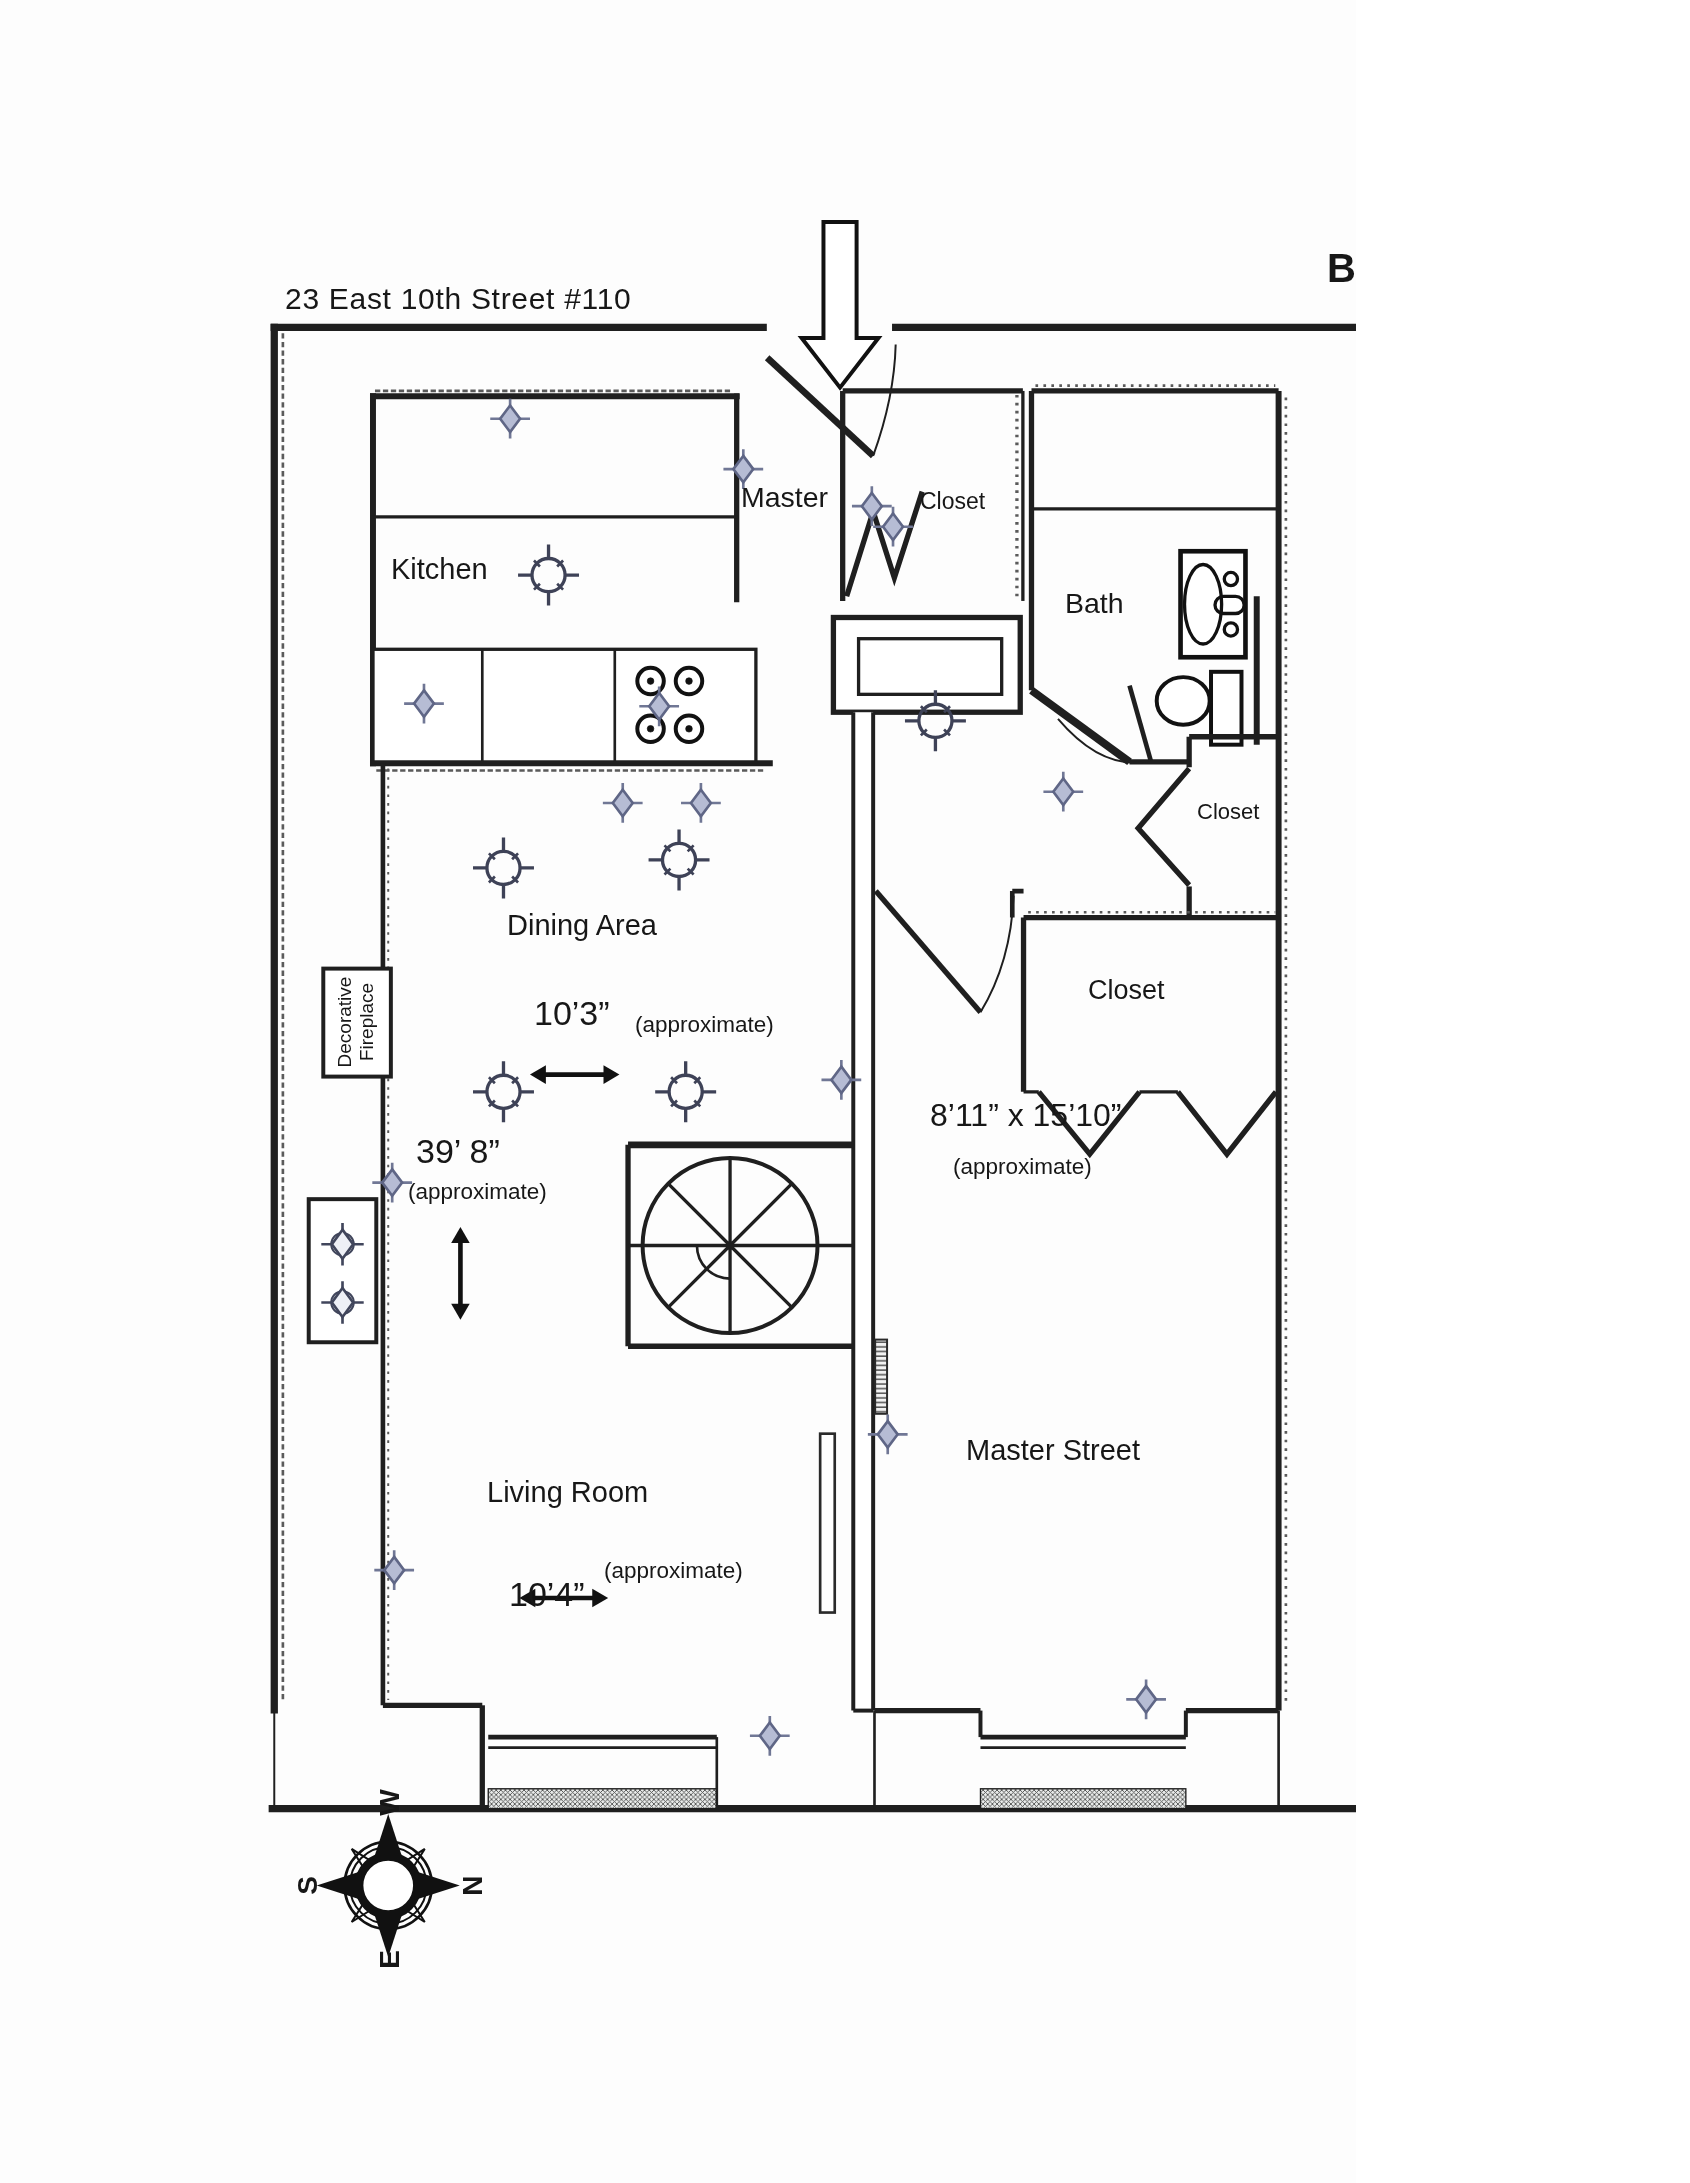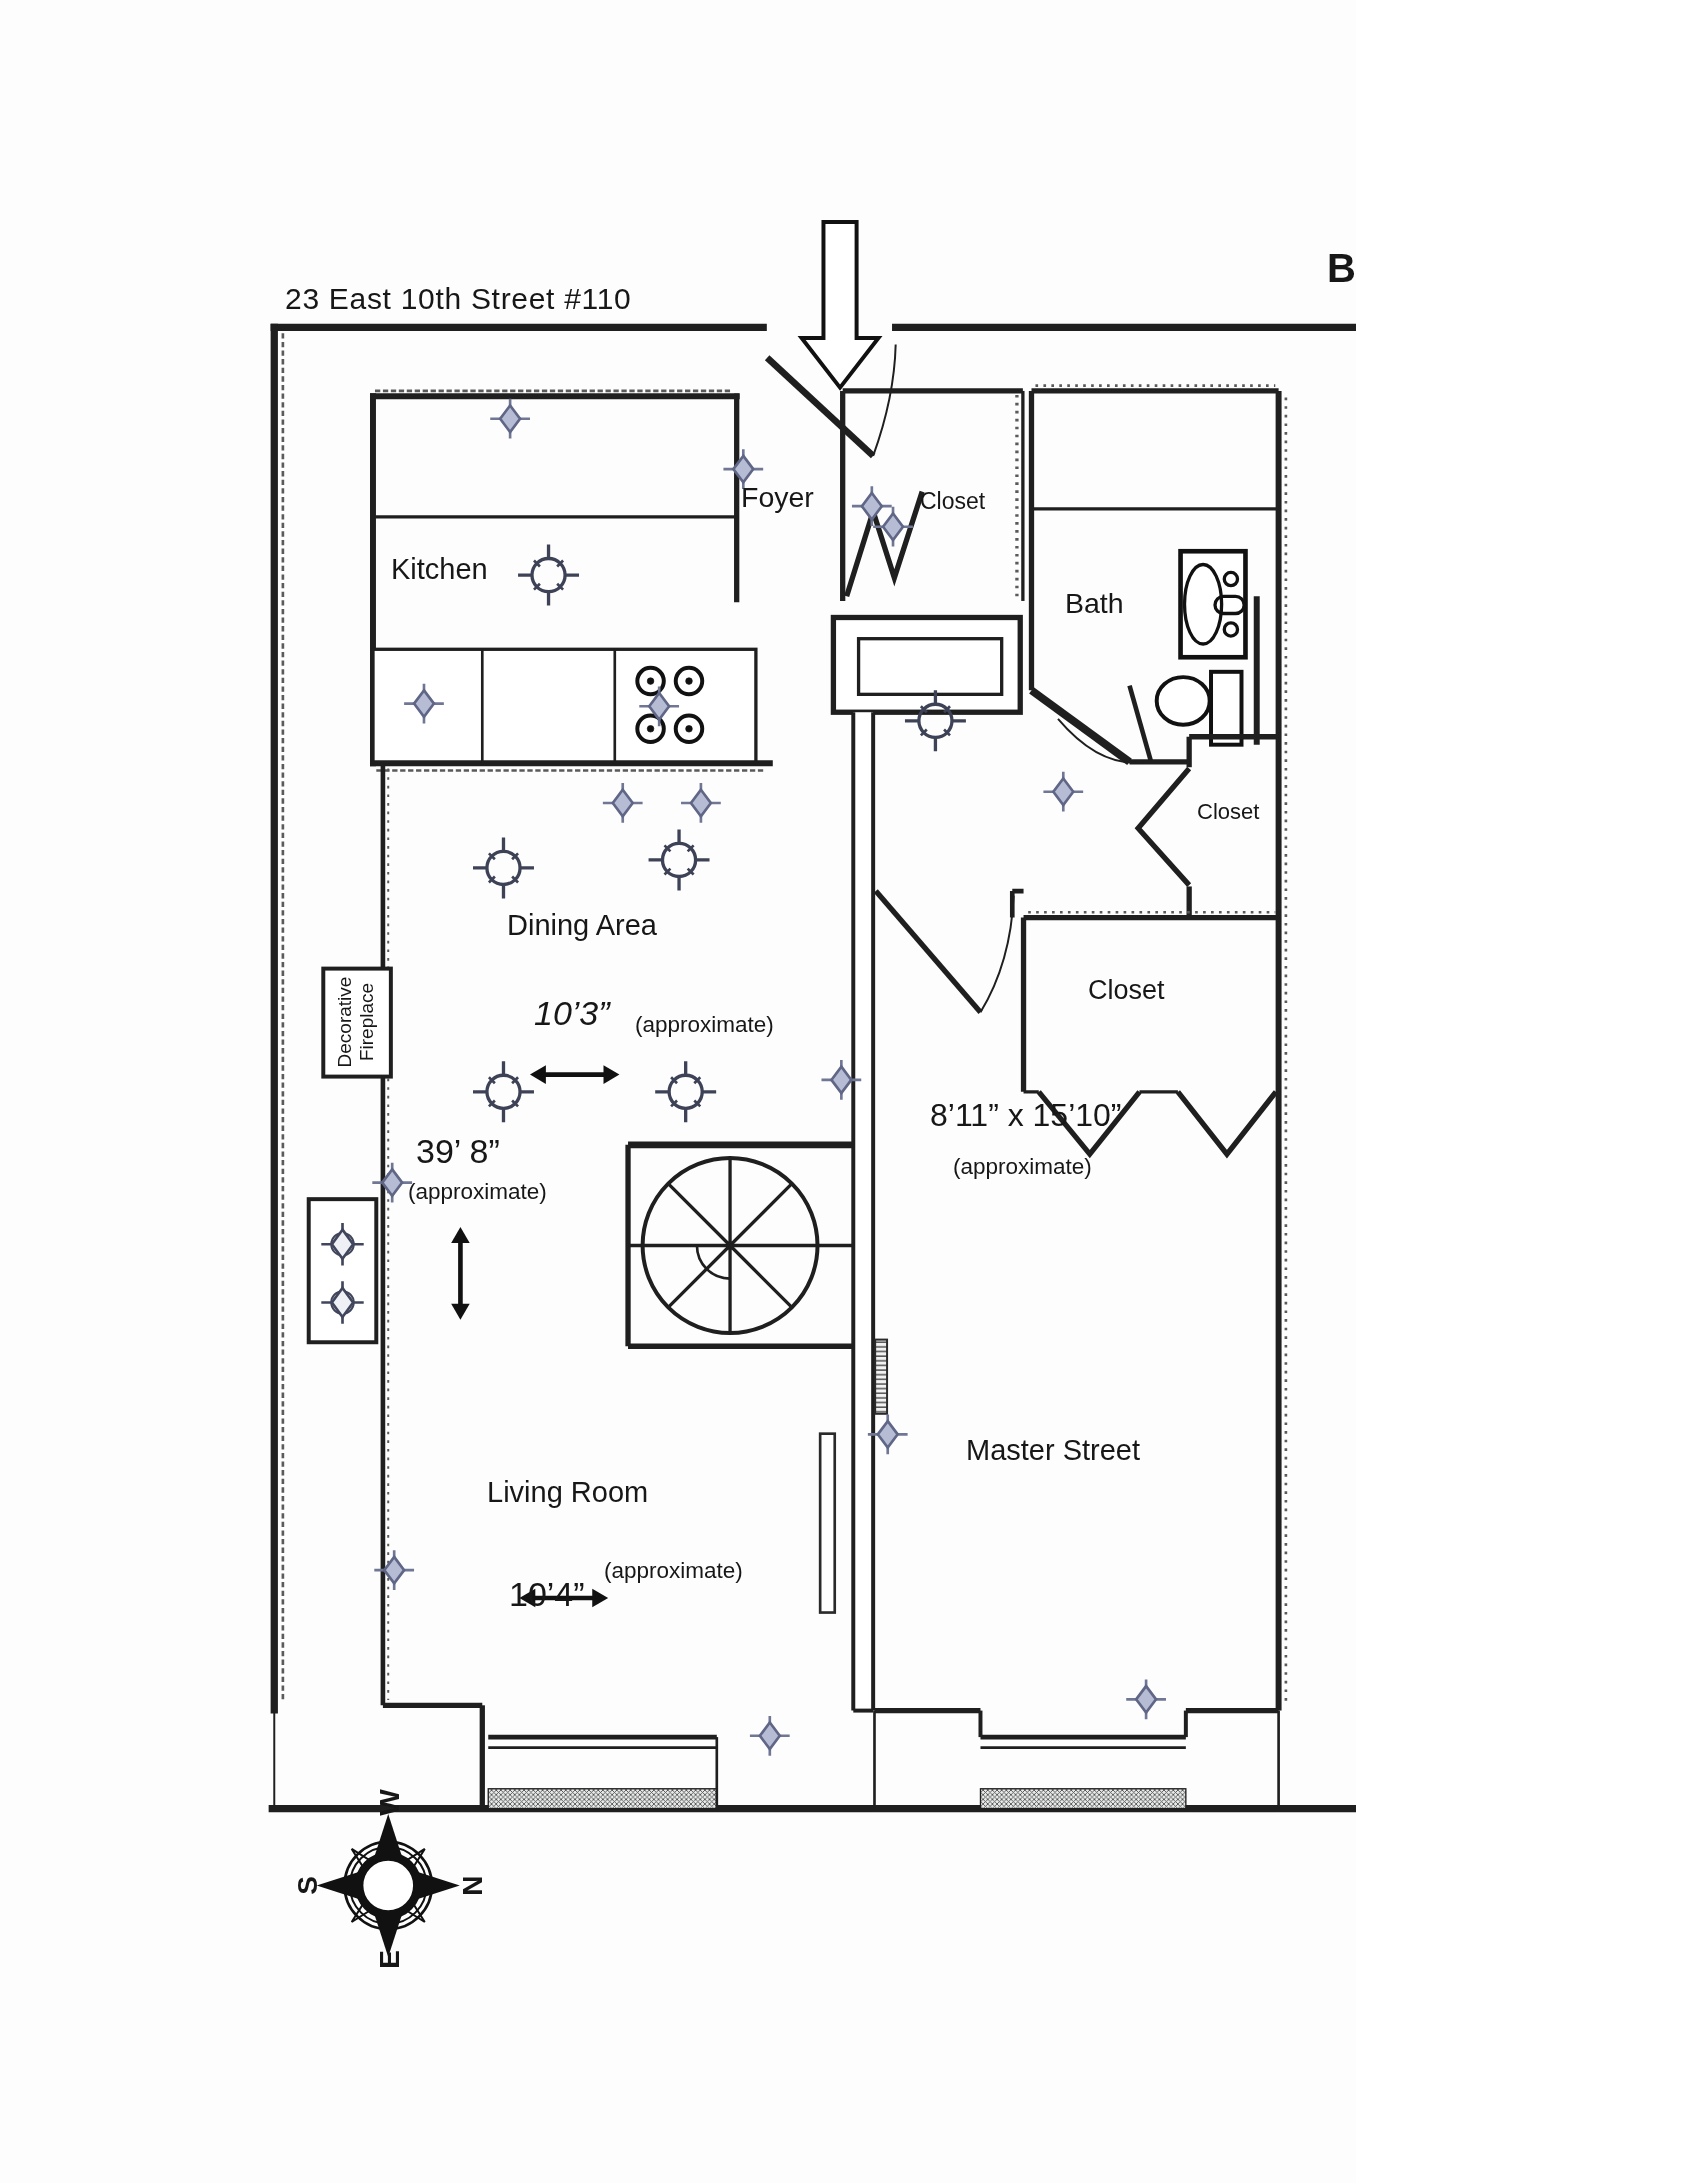--- a/index.html
+++ b/index.html
@@ -9,21 +9,21 @@
   .lbl{position:absolute;white-space:nowrap;color:#171717;}
   .t-title{left:285px;top:282px;font-size:30px;letter-spacing:0.7px;}
   .t-plan{left:1327px;top:246px;font-size:40px;font-weight:700;}
   .t-kitchen{left:391px;top:553px;font-size:29px;}
   .t-foyer{left:741px;top:481px;font-size:28.5px;}
   .t-fcloset{left:920px;top:488px;font-size:23px;}
   .t-bath{left:1065px;top:587px;font-size:28.5px;}
   .t-hcloset{left:1197px;top:799px;font-size:22px;}
   .t-mcloset{left:1088px;top:975px;font-size:27px;}
   .t-dining{left:507px;top:909px;font-size:29px;}
-  .t-dining-dim{left:534px;top:994px;font-size:34px;font-style:italic;}
+  .t-dining-dim{left:534px;top:994px;font-size:34px;}
   .t-dining-q{left:635px;top:1012px;font-size:22.5px;}
   .t-len-dim{left:416px;top:1132px;font-size:34px;}
   .t-len-q{left:408px;top:1179px;font-size:22.5px;}
   .t-mb-dim{left:930px;top:1097px;font-size:32px;}
   .t-mb-q{left:953px;top:1154px;font-size:22.5px;}
   .t-living{left:487px;top:1476px;font-size:29px;}
   .t-wid-dim{left:509px;top:1575px;font-size:34px;}
   .t-wid-q{left:604px;top:1558px;font-size:22.5px;}
   .t-master{left:966px;top:1434px;font-size:29px;}
   .t-fire{left:296px;top:1000px;width:119px;text-align:center;
@@ -276,21 +276,21 @@
         <path d="M478,2846 L546,2868 L546,2824 Z"></path>
         <path d="M694,2846 L626,2868 L626,2824 Z"></path>
       </g>
     </g>
   </svg>
 
   <div class="lbl t-title">23 East 10th Street #110</div>
   <div class="lbl t-plan">B</div>
 
   <div class="lbl t-kitchen">Kitchen</div>
-  <div class="lbl t-foyer">Foyer</div>
+  <div class="lbl t-foyer">Master</div>
   <div class="lbl t-fcloset">Closet</div>
   <div class="lbl t-bath">Bath</div>
   <div class="lbl t-hcloset">Closet</div>
   <div class="lbl t-mcloset">Closet</div>
   <div class="lbl t-dining">Dining Area</div>
   <div class="lbl t-living">Living Room</div>
   <div class="lbl t-master">Master Street</div>
 
   <div class="lbl t-dining-dim">10’3”</div>
   <div class="lbl t-dining-q">(approximate)</div>

